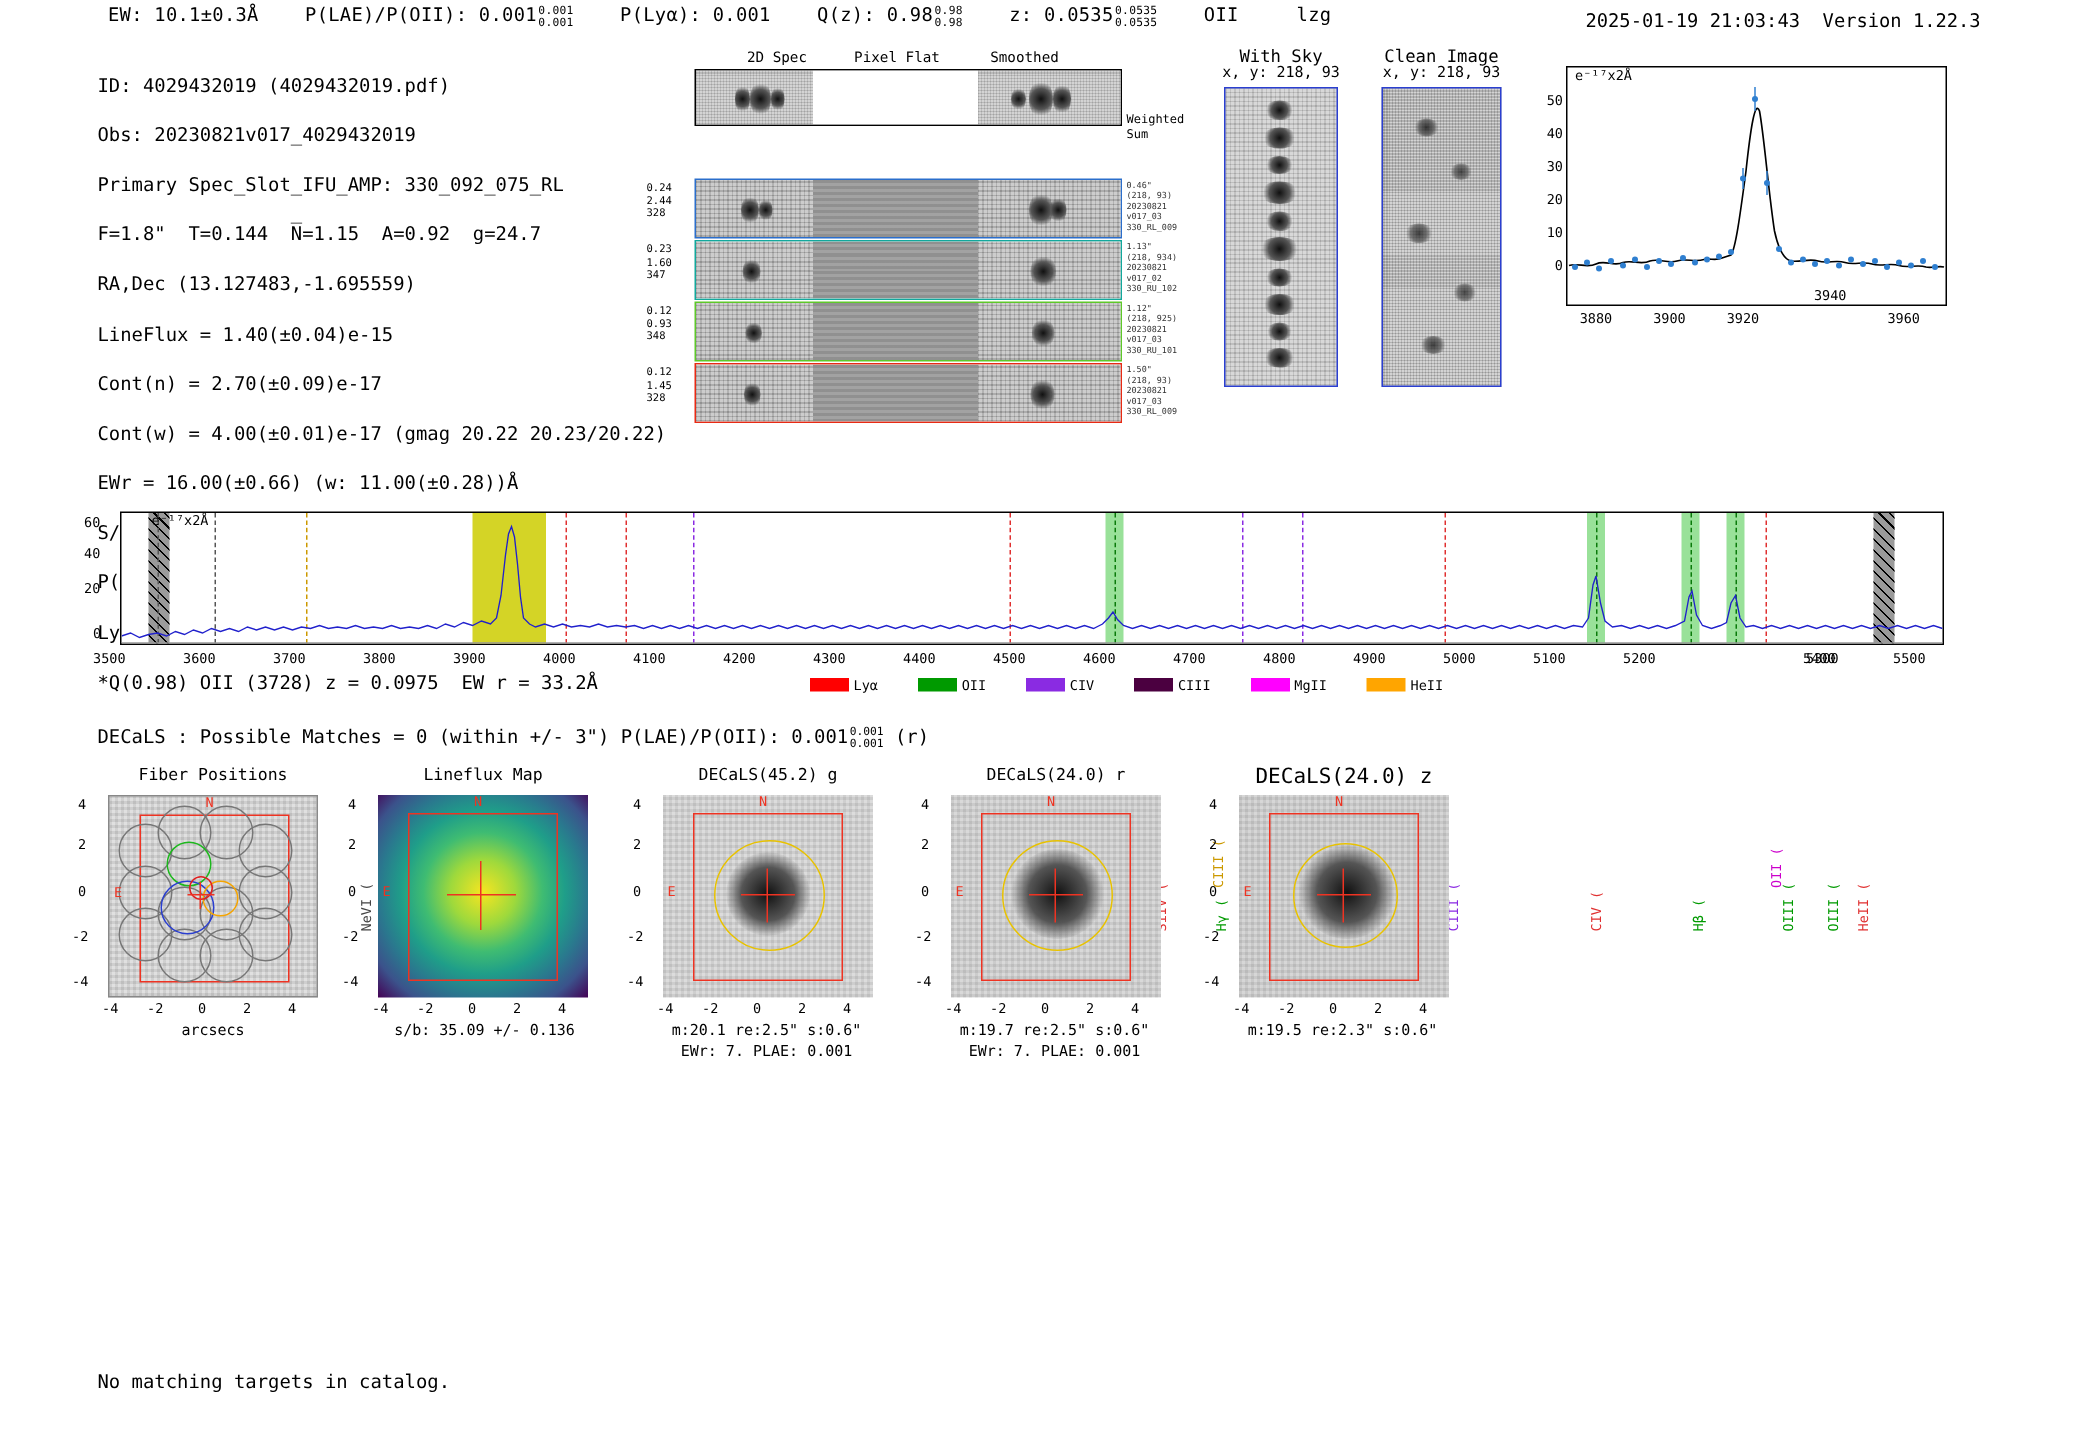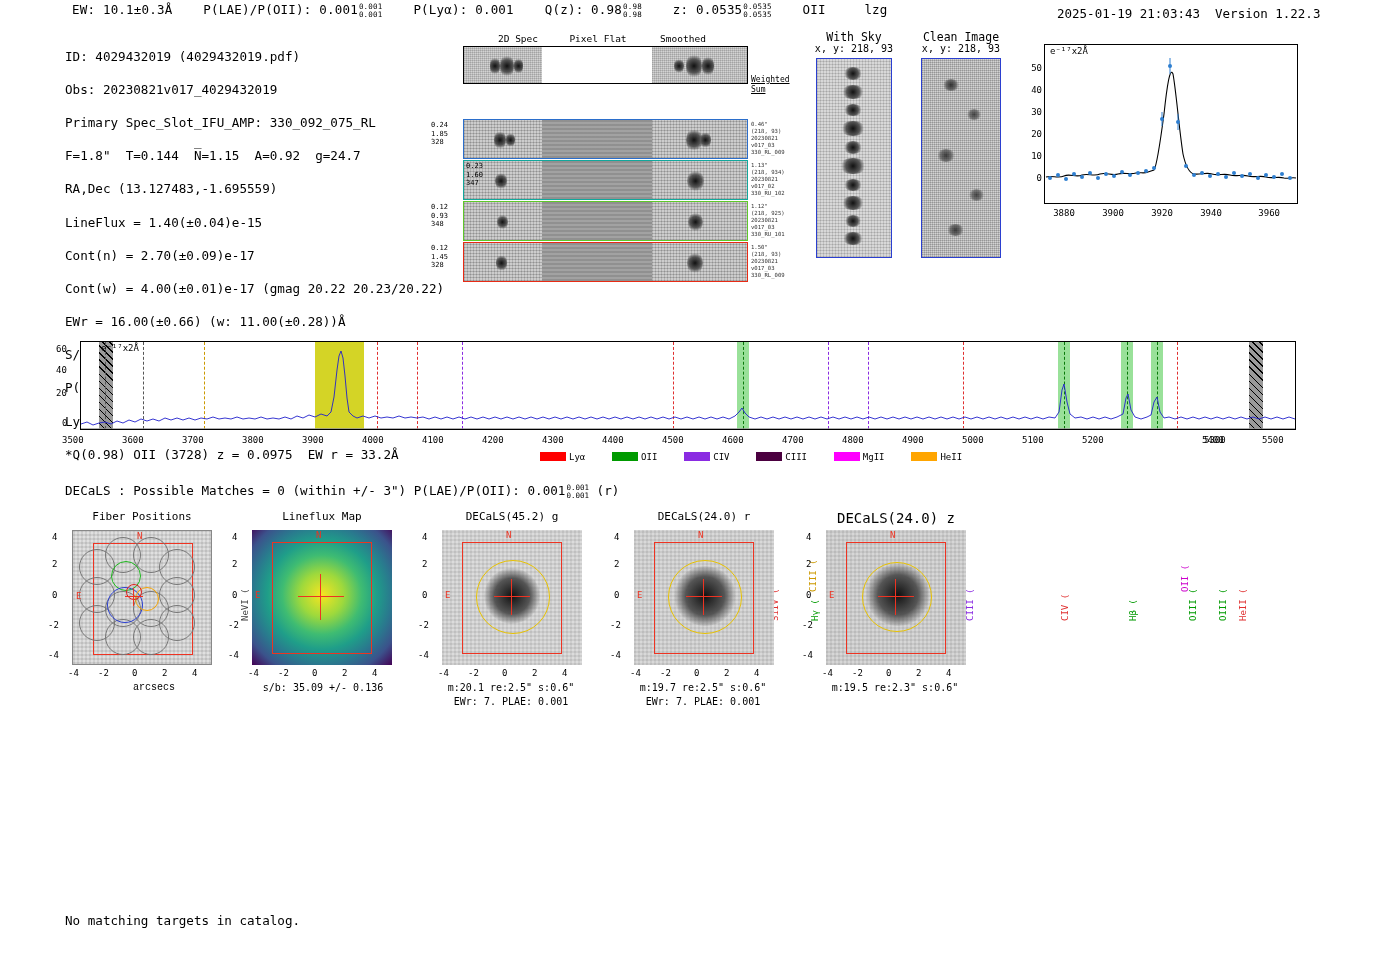--- a/index.html
+++ b/index.html
@@ -82,21 +82,21 @@
 <div>P(LAE)/P(OII): 0.004 0.006/0.003 (w: 0.001 0.001/0.001)</div>
 <div>LyA z = 2.2303  OII z = 0.0534</div>
 <div>*Q(0.98) OII (3728) z = 0.0975  EW r = 33.2Å</div>
 </div>
 
 <div class="abs" style="left:463px;top:33px;width:330px;height:222px;">
 
   <div class="abs lbl" style="left:20px;top:0px;width:70px;text-align:center;">2D Spec</div>
   <div class="abs lbl" style="left:100px;top:0px;width:70px;text-align:center;">Pixel Flat</div>
   <div class="abs lbl" style="left:185px;top:0px;width:70px;text-align:center;">Smoothed</div>
-  <div class="abs lbl" style="left:288px;top:42px;width:42px;line-height:10px;font-size:8px;text-decoration:underline;">Weighted<br>Sum</div>
+  <div class="abs lbl" style="left:288px;top:42px;width:42px;line-height:10px;font-size:8px;">Weighted<br>Sum</div>
 
   <div class="abs bordered ov" style="left:0px;top:13px;width:285px;height:38px;">
     <div class="abs noise" style="left:0;top:0;width:78px;height:100%;"></div>
     <div class="abs" style="left:78px;top:0;width:110px;height:100%;background:#ffffff;"></div>
     <div class="abs noise" style="left:188px;top:0;width:97px;height:100%;"></div>
     <div class="blob" style="left:26px;top:9px;width:10px;height:20px;"></div>
     <div class="blob" style="left:36px;top:7px;width:14px;height:24px;"></div>
     <div class="blob" style="left:50px;top:10px;width:9px;height:18px;"></div>
     <div class="blob" style="left:222px;top:6px;width:16px;height:26px;"></div>
     <div class="blob" style="left:238px;top:8px;width:12px;height:22px;"></div>
@@ -129,24 +129,24 @@
   <div class="abs ov" style="left:0px;top:209px;width:285px;height:40px;border:1.6px solid #e82a14;box-sizing:border-box;">
     <div class="abs noise2" style="left:0;top:0;width:78px;height:100%;"></div>
     <div class="abs" style="left:78px;top:0;width:110px;height:100%;background:#9b9b9b;background-image:repeating-linear-gradient(0deg,rgba(0,0,0,.07) 0 2px,rgba(255,255,255,.07) 2px 4px);"></div>
     <div class="abs noise2" style="left:188px;top:0;width:97px;height:100%;"></div>
     <div class="blob" style="left:32px;top:11px;width:11px;height:18px;"></div>
     <div class="blob" style="left:223px;top:9px;width:16px;height:22px;"></div>
   </div>
 
   <div class="abs" style="left:-32px;top:88px;font-size:7px;line-height:8.6px;text-align:left;">
     <div>0.24</div>
-    <div>1.85</div>
+    <div>2.44</div>
     <div>328</div>
   </div>
-  <div class="abs" style="left:-32px;top:129px;font-size:7px;line-height:8.6px;margin-left:35px;">
+  <div class="abs" style="left:-32px;top:129px;font-size:7px;line-height:8.6px;">
     <div>0.23</div>
     <div>1.60</div>
     <div>347</div>
   </div>
   <div class="abs" style="left:-32px;top:170px;font-size:7px;line-height:8.6px;">
     <div>0.12</div>
     <div>0.93</div>
     <div>348</div>
   </div>
   <div class="abs" style="left:-32px;top:211px;font-size:7px;line-height:8.6px;">
@@ -223,21 +223,21 @@
   <div class="abs tickl" style="left:-6px;top:63px;width:16px;text-align:right;">30</div>
   <div class="abs tickl" style="left:-6px;top:85px;width:16px;text-align:right;">20</div>
   <div class="abs tickl" style="left:-6px;top:107px;width:16px;text-align:right;">10</div>
   <div class="abs tickl" style="left:-6px;top:129px;width:16px;text-align:right;">0</div>
   <div class="abs tickl" style="left:-6px;top:41px;width:16px;text-align:right;">40</div>
   <div class="abs tickl" style="left:-6px;top:19px;width:16px;text-align:right;">50</div>
 
   <div class="abs tickl" style="left:12px;top:164px;width:40px;text-align:center;">3880</div>
   <div class="abs tickl" style="left:61px;top:164px;width:40px;text-align:center;">3900</div>
   <div class="abs tickl" style="left:110px;top:164px;width:40px;text-align:center;">3920</div>
-  <div class="abs tickl" style="left:159px;top:164px;width:40px;text-align:center;">3940</div>
+  <div class="abs tickl" style="left:159px;top:149px;width:40px;text-align:right;">3940</div>
   <div class="abs tickl" style="left:208px;top:164px;width:40px;text-align:right;">3960</div>
 
   <svg class="abs" style="left:12px;top:0px;" width="254" height="160" viewBox="0 0 254 160">
     <path d="M2,133 C8,131 14,135 20,132 C26,129 32,134 38,131 C44,129 50,133 56,130 C62,128 68,132 74,130 C80,128 86,131 92,129 C96,128 100,130 104,128 L110,126 C113,122 116,100 120,70 C123,42 126,22 129,30 C132,46 135,84 139,110 C142,124 146,129 150,130 C156,131 162,128 168,130 C174,132 180,129 186,131 C192,133 198,130 204,132 C210,134 216,131 222,133 C228,135 234,132 240,134 C244,135 248,133 252,134" fill="none" stroke="#000" stroke-width="1.1"></path>
     <g fill="#2f7fd0">
       <circle cx="6" cy="134" r="2"></circle>
         <circle cx="14" cy="131" r="2"></circle>
         <circle cx="22" cy="135" r="2"></circle>
       <circle cx="30" cy="130" r="2"></circle>
         <circle cx="38" cy="133" r="2"></circle>
@@ -435,21 +435,21 @@
   <div class="abs tickl" style="left:4px;top:22px;">4</div>
   <div class="abs tickl" style="left:4px;top:49px;">2</div>
   <div class="abs tickl" style="left:4px;top:80px;">0</div>
   <div class="abs tickl" style="left:0px;top:110px;">-2</div>
   <div class="abs tickl" style="left:0px;top:140px;">-4</div>
   <div class="abs tickl" style="left:20px;top:158px;">-4</div>
   <div class="abs tickl" style="left:50px;top:158px;">-2</div>
   <div class="abs tickl" style="left:84px;top:158px;">0</div>
   <div class="abs tickl" style="left:114px;top:158px;">2</div>
   <div class="abs tickl" style="left:144px;top:158px;">4</div>
-  <div class="abs cap" style="left:36px;top:172px;width:140px;font-family:Liberation Mono, monospace;">arcsecs</div>
+  <div class="abs cap" style="left:24px;top:172px;width:140px;">arcsecs</div>
 </div>
 
 <div class="abs" style="left:228px;top:510px;width:180px;height:190px;">
   <div class="abs cap" style="left:14px;top:0;width:160px;font-size:11px;">Lineflux Map</div>
   <div class="abs ov" style="left:24px;top:20px;width:140px;height:135px;background:radial-gradient(circle at 50% 48%, #f7e520 0%, #9ed93c 22%, #3fbc72 40%, #1f9e89 55%, #2a788e 70%, #3b528b 84%, #440154 100%);">
     <div class="redrect" style="left:20px;top:12px;width:98px;height:110px;"></div>
     <div class="crossh" style="left:46px;top:66px;width:46px;height:1.4px;"></div>
     <div class="crossh" style="left:68px;top:44px;width:1.4px;height:46px;"></div>
     <div class="abs" style="left:64px;top:0px;color:#e32;font-size:9px;">N</div>
     <div class="abs" style="left:3px;top:60px;color:#e32;font-size:9px;">E</div>

